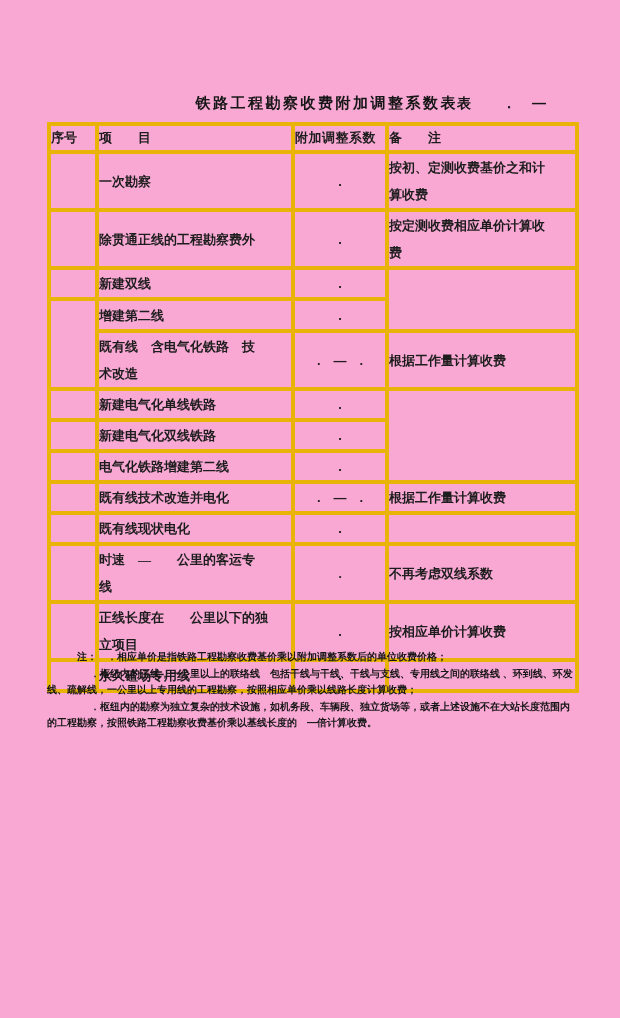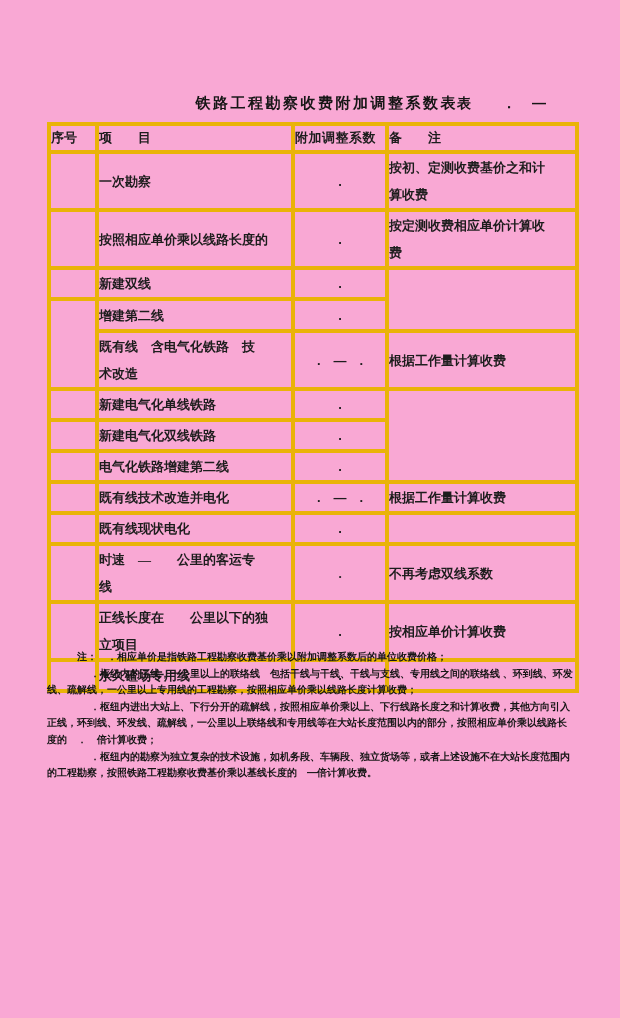--- a/index.html
+++ b/index.html
@@ -98,21 +98,21 @@
     <tr class="h52">
       <td class="seq"></td>
       <td class="item p18">一次勘察</td>
       <td class="coef">.</td>
       <td class="remark">按初、定测收费基价之和计
 算收费</td>
     </tr>
 
     <tr class="h53">
       <td class="seq"></td>
-      <td class="item p7">按照相应单价乘以线路长度的</td>
+      <td class="item p7">除贯通正线的工程勘察费外</td>
       <td class="coef">.</td>
       <td class="remark">按定测收费相应单价计算收
 费</td>
     </tr>
 
     <tr class="h30">
       <td class="seq"></td>
       <td class="item p13">新建双线</td>
       <td class="coef">.</td>
       <td class="remark" rowspan="2"></td>
@@ -185,17 +185,16 @@
       <td class="item p7">永久碴场专用线</td>
       <td class="coef">.</td>
       <td class="remark"></td>
     </tr>
   </tbody>
     </table>
 
   <div class="notes">
     <p class="first">注：　．相应单价是指铁路工程勘察收费基价乘以附加调整系数后的单位收费价格；</p>
     <p class="rest">．枢纽内的正线，一公里以上的联络线　包括干线与干线、干线与支线、专用线之间的联络线 、环到线、环发线、疏解线，一公里以上专用线的工程勘察，按照相应单价乘以线路长度计算收费；</p>
-    <p class="rest">．枢纽内进出大站上、下行分开的疏解线，按照相应单价乘以上、下行线路长度之和计算收费，其他方向引入正线，环到线、环发线、疏解线，一公里以上联络线和专用线等在大站长度范围以内的部分，按照相应单价乘以线路长度的　．　倍计算收费；</p>
     <p class="rest">．枢纽内的勘察为独立复杂的技术设施，如机务段、车辆段、独立货场等，或者上述设施不在大站长度范围内的工程勘察，按照铁路工程勘察收费基价乘以基线长度的　—倍计算收费。</p>
   </div>
 
 </div>
 
 </body></html>

